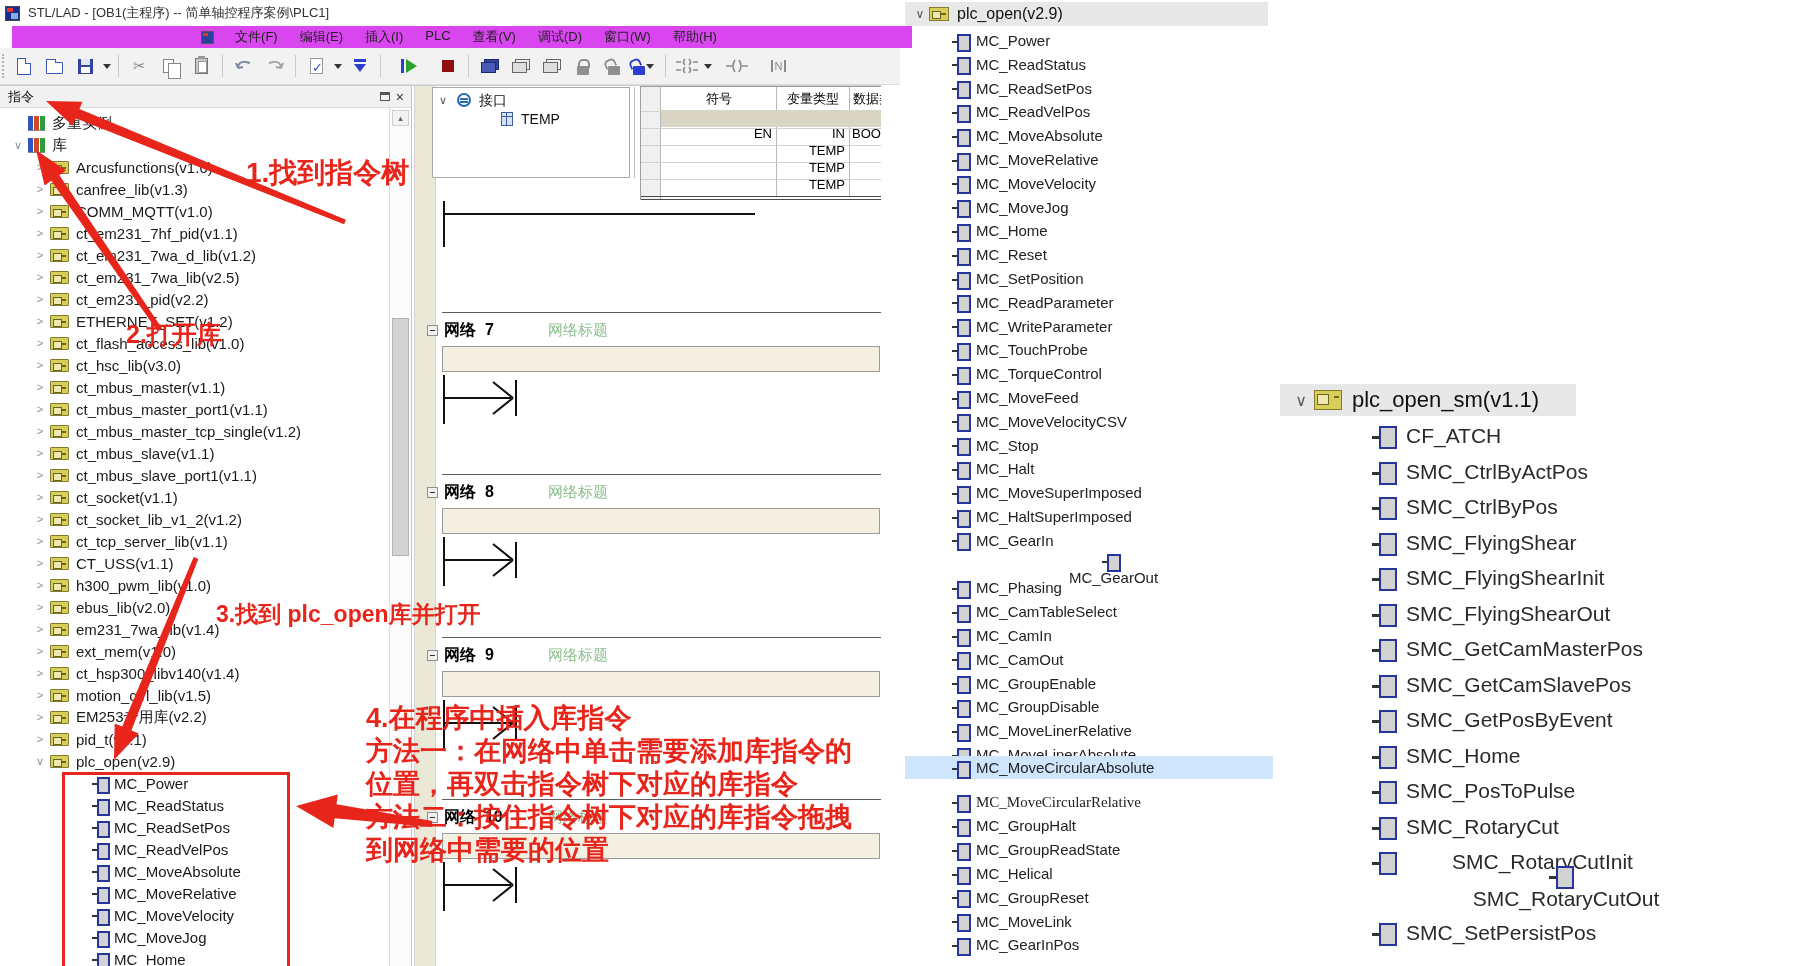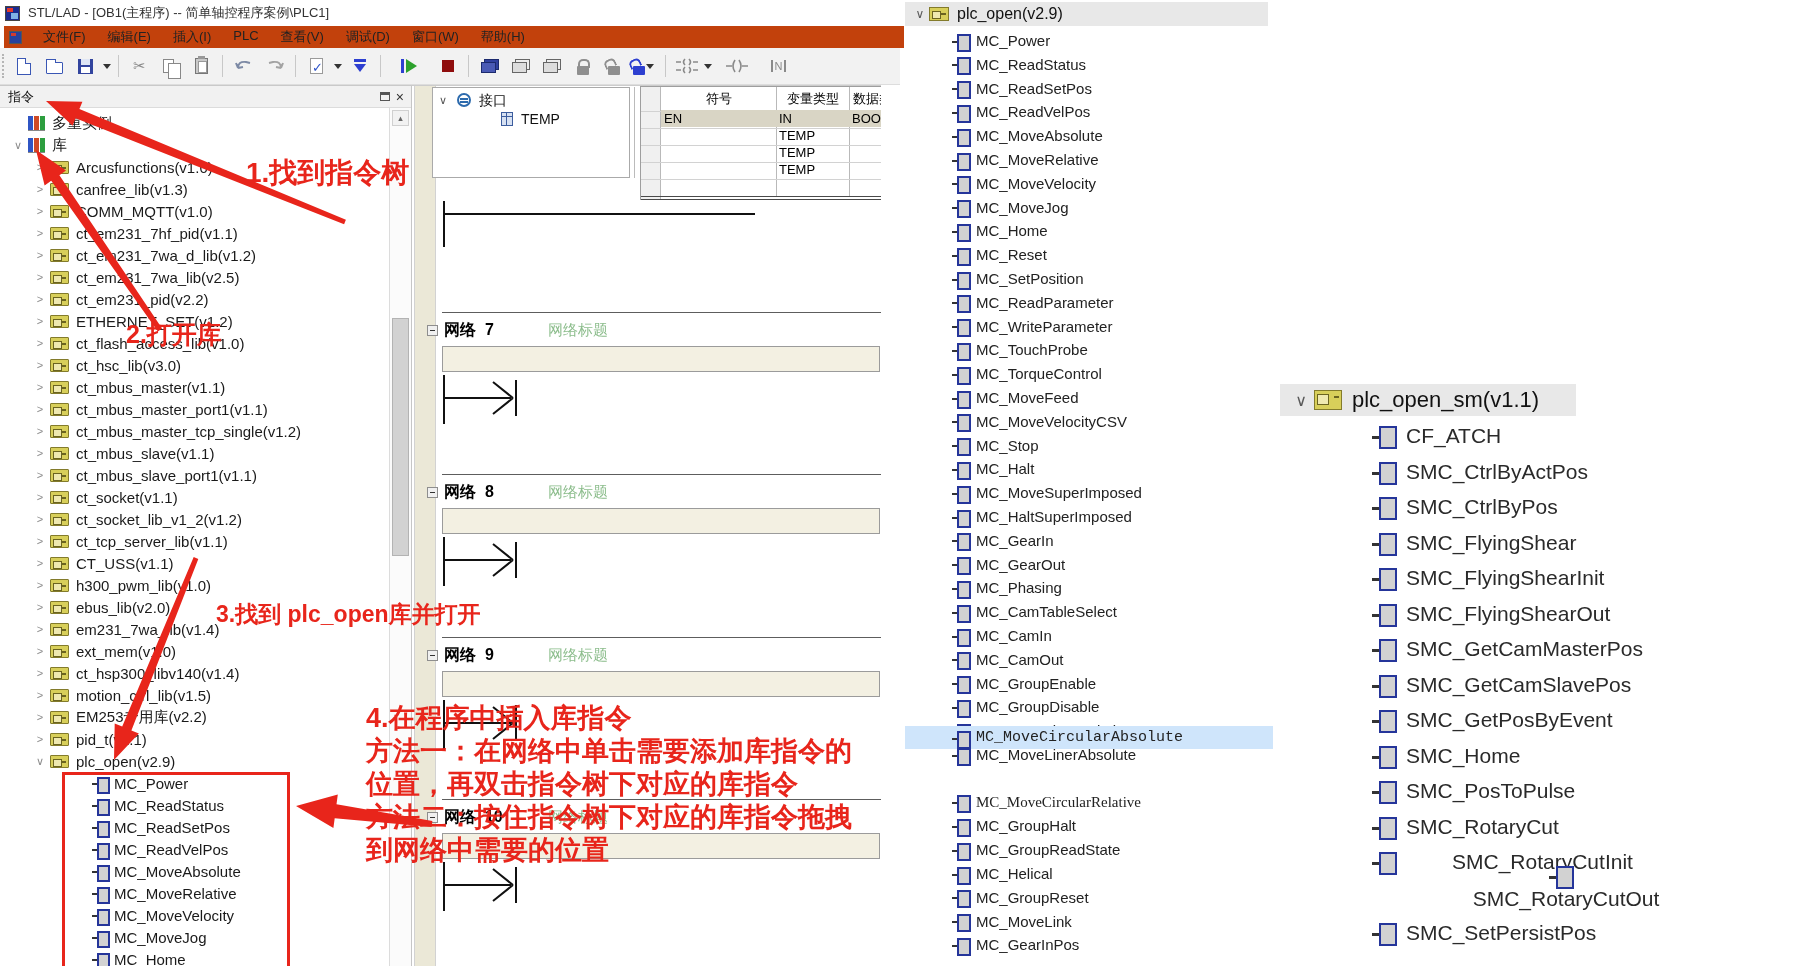--- a/index.html
+++ b/index.html
@@ -6,21 +6,21 @@
   html,body { background:#fff; }
   body { font-family:"Liberation Sans","DejaVu Sans",sans-serif; }
   #page { position:relative; width:1793px; height:966px; overflow:hidden; background:#fff; }
 
   
   .titlebar { position:absolute; left:0; top:0; width:900px; height:26px; background:#fff; display:flex; align-items:center; }
   .appicon { width:15px; height:15px; margin:0 8px 0 5px; background:#1b2a8f; border:1px solid #444; position:relative; }
   .appicon::before { content:""; position:absolute; left:1px; top:1px; width:6px; height:4px; background:#e3372b; }
   .appicon::after { content:""; position:absolute; right:1px; bottom:1px; width:7px; height:6px; background:#7fb2e5; }
   .title-text { font-size:13px; color:#333; }
-  .menubar { position:absolute; left:4px; top:26px; width:900px; height:22px; background:#c2410c; display:flex; align-items:center; }
+  .menubar { position:absolute; left:12px; top:26px; width:900px; height:22px; background:#d946ef; display:flex; align-items:center;justify-content:center; }
   .menuicon { width:13px; height:13px; margin:0 10px 0 5px; background:#27419c; border:1px solid #555; position:relative; }
   .menuicon::before { content:""; position:absolute; left:1px; top:1px; width:5px; height:3px; background:#d23c2e; }
   .menu-item { font-size:13px; color:#222; padding:0 11px; }
   .toolbar { position:absolute; left:0; top:48px; width:900px; height:37px; background:#f2f2f2; border-bottom:1px solid #ddd; display:flex; align-items:center; }
   .grip { width:6px; height:24px; margin-left:2px; border-left:2px dotted #b5b5b5; }
   .tb { width:25px; height:25px; margin:0 3px; position:relative; display:flex; align-items:center; justify-content:center; }
   .tsep { width:1px; height:22px; background:#c8c8c8; margin:0 5px; }
   .dd { width:0; height:0; border-left:4px solid transparent; border-right:4px solid transparent; border-top:5px solid #333; margin:0 2px; }
   .pg { width:14px; height:17px; background:#fff; border:1px solid #3a57b5; position:relative; }
   .pg::before { content:""; position:absolute; right:-1px; top:-1px; width:5px; height:5px; background:#f2f2f2; border-left:1px solid #3a57b5; border-bottom:1px solid #3a57b5; }
@@ -103,21 +103,21 @@
   .vt-selcol { position:absolute; left:0; top:0; width:20px; height:114px; background:#f0f0f0; border-right:1px solid #b9b9b9; }
   .vt-v1 { position:absolute; left:135px; top:0; width:1px; height:109px; background:#b9b9b9; }
   .vt-v2 { position:absolute; left:208px; top:0; width:1px; height:109px; background:#b9b9b9; }
   .vt-h { position:absolute; left:0; width:241px; height:1px; background:#d2d2d2; }
   .vt-head { position:absolute; top:0; height:24px; font-size:13px; color:#000; display:flex; align-items:center; justify-content:center; white-space:nowrap; overflow:hidden; }
   .vt-dbl1 { position:absolute; left:0; top:109px; width:241px; height:1px; background:#4a4a4a; }
   .vt-dbl2 { position:absolute; left:0; top:112px; width:241px; height:1px; background:#4a4a4a; }
   .vrow-host { position:absolute; left:640px; top:0; width:241px; height:200px; }
   .vrow { position:absolute; left:0; width:241px; height:17px; font-size:13px; color:#000; }
   .vrow.hl { background:linear-gradient(90deg,transparent 0 21px,#d9d5c5 21px 100%); }
-  .vrow .vc { position:absolute; top:1px; white-space:nowrap; overflow:hidden; }
+  .vrow .vc { position:absolute; top:16px; white-space:nowrap; overflow:hidden;text-align:right; }
   .vc-sym { left:24px; width:108px; } .vc-type { left:139px; width:66px; } .vc-dt { left:212px; width:29px; }
 
   
   .net6-rail { position:absolute; left:443px; top:201px; width:2px; height:46px; background:#111; }
   .net6-line { position:absolute; left:443px; top:213px; width:312px; height:2px; background:#111; }
 
   
   .net-host { position:absolute; left:412px; top:0; width:469px; height:966px; }
   .net { position:absolute; left:0; width:469px; height:162px; }
   .nsep { position:absolute; left:30px; top:0; width:439px; height:1px; background:#5d5d5d; }
@@ -680,21 +680,21 @@
         <span class="tlabel">MC_MoveSuperImposed</span>
       </div>
       <div class="t1row" style="top: 505px;">
         <span class="bicon"></span>
         <span class="tlabel">MC_HaltSuperImposed</span>
       </div>
       <div class="t1row" style="top: 528.8px;">
         <span class="bicon"></span>
         <span class="tlabel">MC_GearIn</span>
       </div>
-      <div class="t1row" style="top: 552.6px;">
+      <div class="t1row" style="top: 552.6px; flex-direction: column;">
         <span class="bicon"></span>
         <span class="tlabel">MC_GearOut</span>
       </div>
       <div class="t1row" style="top: 576.4px;">
         <span class="bicon"></span>
         <span class="tlabel">MC_Phasing</span>
       </div>
       <div class="t1row" style="top: 600.2px;">
         <span class="bicon"></span>
         <span class="tlabel">MC_CamTableSelect</span>
@@ -716,21 +716,21 @@
         <span class="tlabel">MC_GroupDisable</span>
       </div>
       <div class="t1row" style="top: 719.2px;">
         <span class="bicon"></span>
         <span class="tlabel">MC_MoveLinerRelative</span>
       </div>
       <div class="t1row" style="top: 743px;">
         <span class="bicon"></span>
         <span class="tlabel">MC_MoveLinerAbsolute</span>
       </div>
-      <div class="t1row sel-blue" style="top: 726px; font-family: Liberation Mono, monospace;">
+      <div class="t1row sel-blue" style="top: 756px;">
         <span class="bicon"></span>
         <span class="tlabel">MC_MoveCircularAbsolute</span>
       </div>
       <div class="t1row" style="top: 790.6px; font-family: Liberation Serif, serif;">
         <span class="bicon"></span>
         <span class="tlabel">MC_MoveCircularRelative</span>
       </div>
       <div class="t1row" style="top: 814.4px;">
         <span class="bicon"></span>
         <span class="tlabel">MC_GroupHalt</span>

